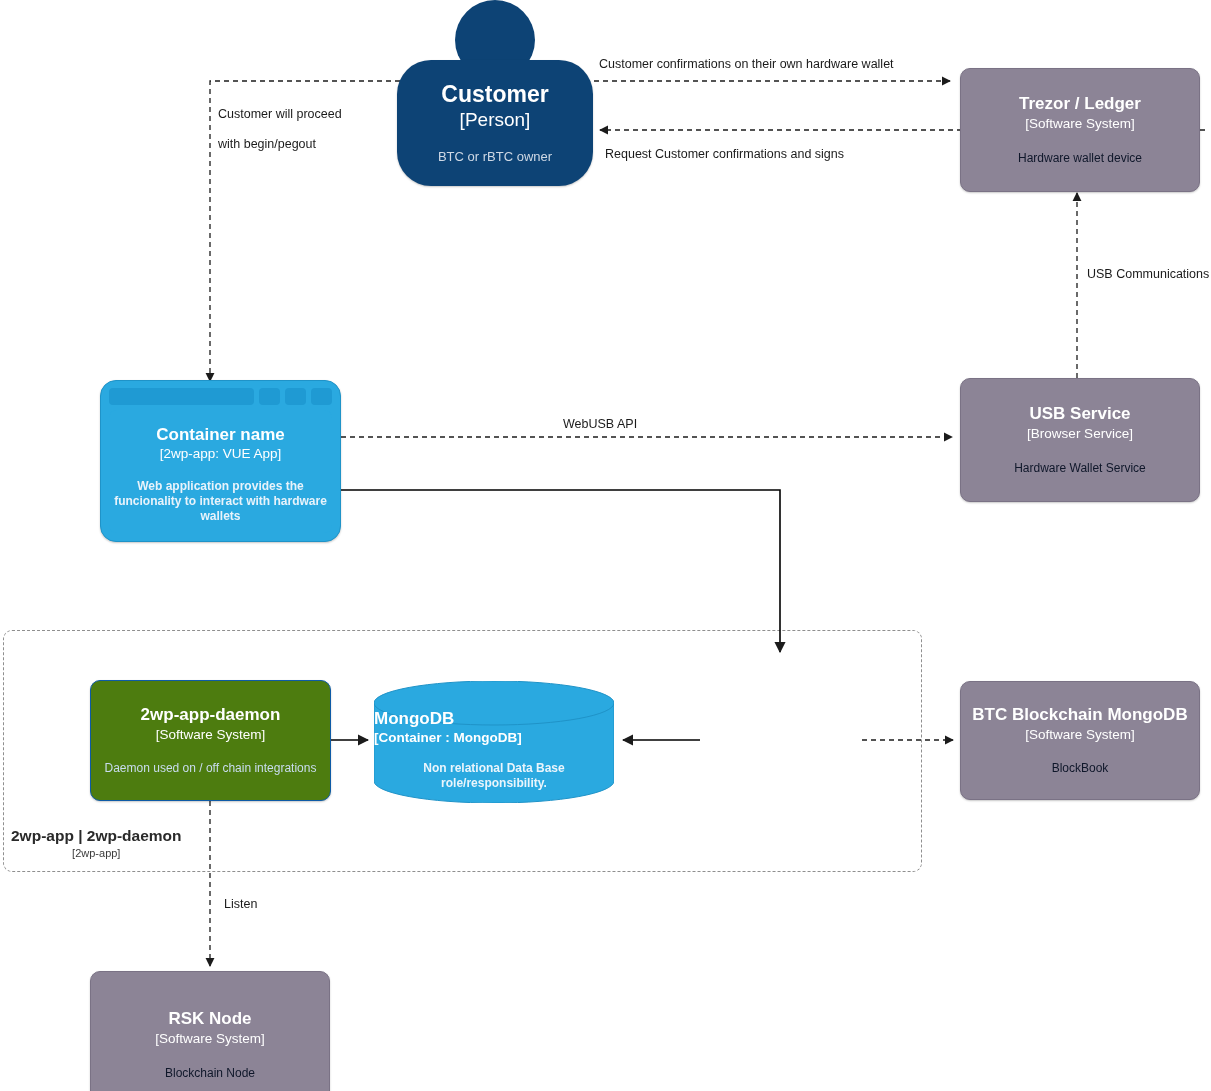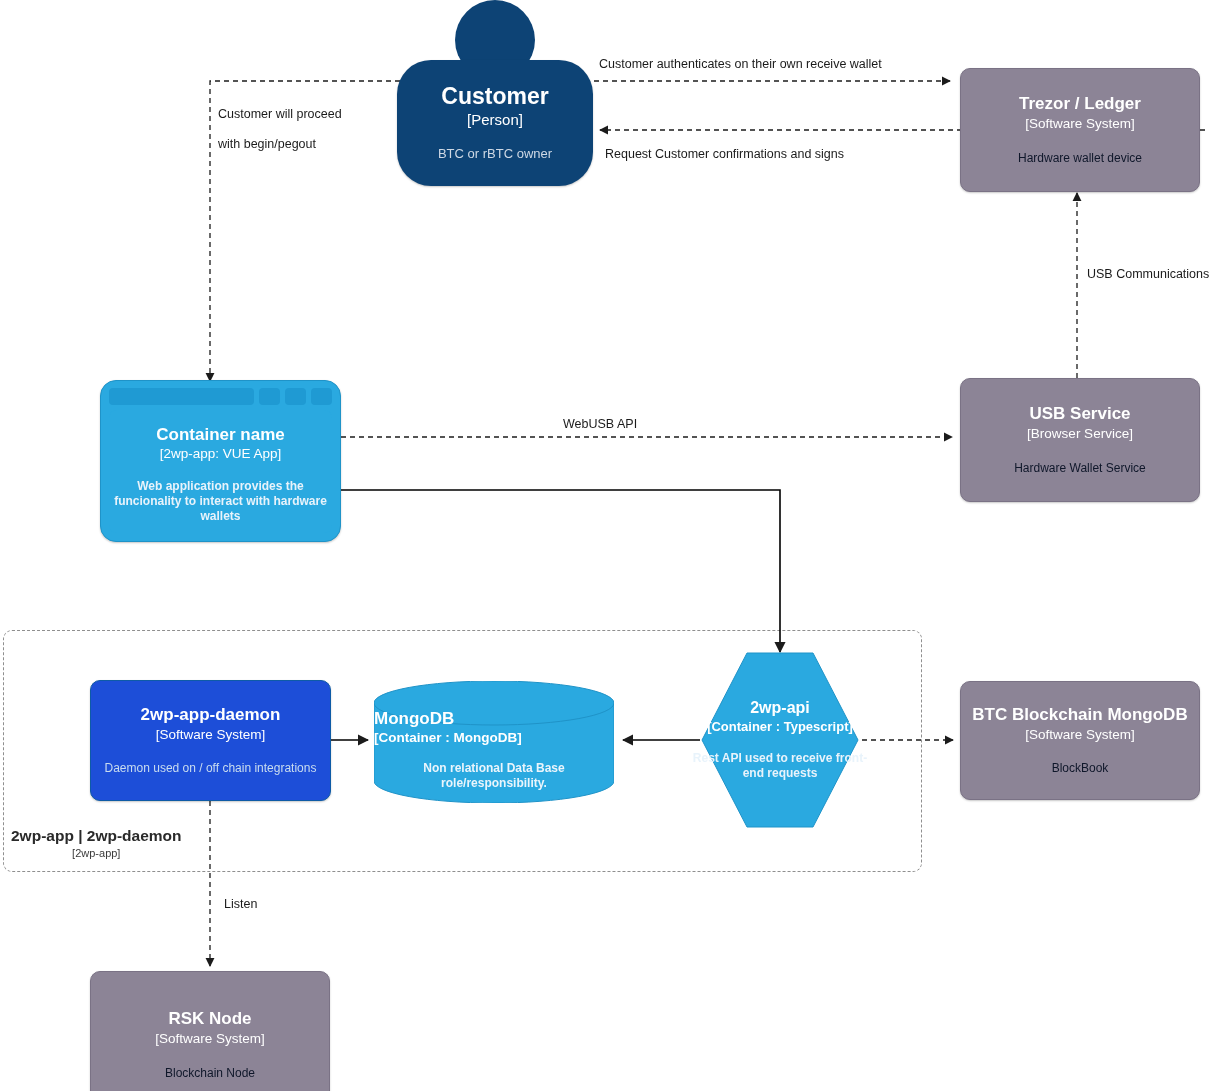--- a/index.html
+++ b/index.html
@@ -51,21 +51,21 @@
     align-items:center;
     justify-content:center;
     box-shadow:0 1px 2px rgba(0,0,0,.22);
   }
   .box-ext .n-title{ font-size:17px; }
   .box-ext .n-tech{ font-size:13.5px; margin-top:2px; }
   .box-ext .n-desc{ font-size:12px; margin-top:18px; color:#0f172a; }
 
   
   .box-sys{
-    background:#1d4ed8;
+    background:#4d7c0f;
     border:1px solid #0e5ba6;
     border-radius:10px;
     display:flex;
     flex-direction:column;
     align-items:center;
     justify-content:center;
     box-shadow:0 1px 2px rgba(0,0,0,.22);
   }
   .box-sys .n-title{ font-size:17px; }
   .box-sys .n-tech{ font-size:13.5px; margin-top:2px; }
@@ -87,21 +87,21 @@
     width:196px; height:126px;
     border-radius:34px;
     background:#0d4375;
     display:flex;
     flex-direction:column;
     align-items:center;
     justify-content:center;
     box-shadow:0 1px 2px rgba(0,0,0,.22);
   }
   .person-body .n-title{ font-size:23px; }
-  .person-body .n-tech{ font-size:15px; margin-top:1px; }
+  .person-body .n-tech{ font-size:19px; margin-top:1px; }
   .person-body .n-desc{ font-size:13px; margin-top:17px; color:#cfd9e5; }
 
   
   .browser{
     background:#2aa9e0;
     border:1px solid #1f93c8;
     border-radius:16px;
     box-shadow:0 1px 2px rgba(0,0,0,.22);
     padding:7px 8px 8px 8px;
   }
@@ -242,21 +242,21 @@
 
     <path d="M 331 740 L 368 740" fill="none" stroke="#000000" stroke-width="1.6" marker-end="url(#arrow)"></path>
 
     <path d="M 700 740 L 623 740" fill="none" stroke="#000000" stroke-width="1.6" marker-end="url(#arrow)"></path>
 
     <path d="M 862 740 L 953 740" fill="none" stroke="#1b1b1b" stroke-width="1.3" stroke-dasharray="5 4" marker-end="url(#arrow)"></path>
 
     <path d="M 210 801 L 210 966" fill="none" stroke="#1b1b1b" stroke-width="1.3" stroke-dasharray="5 4" marker-end="url(#arrow)"></path>
   </svg>
 
-  <div class="edge-label" style="left:599px; top:55px;">Customer authenticates on their own receive wallet</div>
+  <div class="edge-label" style="left:599px; top:55px;">Customer confirmations on their own hardware wallet</div>
 
   <div class="edge-label" style="left:605px; top:145px;">Request Customer confirmations and signs</div>
 
   <div class="edge-label" style="left:218px; top:105px;">Customer will proceed</div>
   <div class="edge-label" style="left:218px; top:135px;">with begin/pegout</div>
 
   <div class="edge-label" style="left:563px; top:415px;">WebUSB API</div>
 
   <div class="edge-label" style="left:1087px; top:265px;">USB Communications</div>
 
@@ -308,30 +308,20 @@
       <path d="M 0 22 L 0 100 A 120 22 0 0 0 240 100 L 240 22 Z" fill="#2aa9e0" stroke="#1f93c8" stroke-width="1"></path>
       <ellipse cx="120" cy="22" rx="120" ry="22" fill="#2aa9e0" stroke="#1f93c8" stroke-width="1"></ellipse>
     </svg>
     <div class="cyl-text">
       <div class="n-title">MongoDB</div>
       <div class="n-tech">[Container : MongoDB]</div>
       <div class="n-desc">Non relational Data Base role/responsibility.</div>
     </div>
   </div>
 
-  <div class="node hex" style="left:700px; top:650px;">
-    <svg class="hex-shape" viewBox="0 0 160 180" preserveAspectRatio="none">
-      <path d="M 47 3 L 113 3 L 158 90 L 113 177 L 47 177 L 2 90 Z" fill="#2aa9e0" stroke="#1f93c8" stroke-width="1" stroke-linejoin="round"></path>
-    </svg>
-    <div class="hex-text">
-      <div class="n-title">2wp-api</div>
-      <div class="n-tech">[Container : Typescript]</div>
-      <div class="n-desc">Rest API used to receive front-end requests</div>
-    </div>
-  </div>
 
   <div class="node box-ext" style="left:960px; top:681px; width:240px; height:119px;">
     <div class="n-title">BTC Blockchain MongoDB</div>
     <div class="n-tech">[Software System]</div>
     <div class="n-desc">BlockBook</div>
   </div>
 
   <div class="node box-ext" style="left:90px; top:971px; width:240px; height:148px;">
     <div class="n-title">RSK Node</div>
     <div class="n-tech">[Software System]</div>

